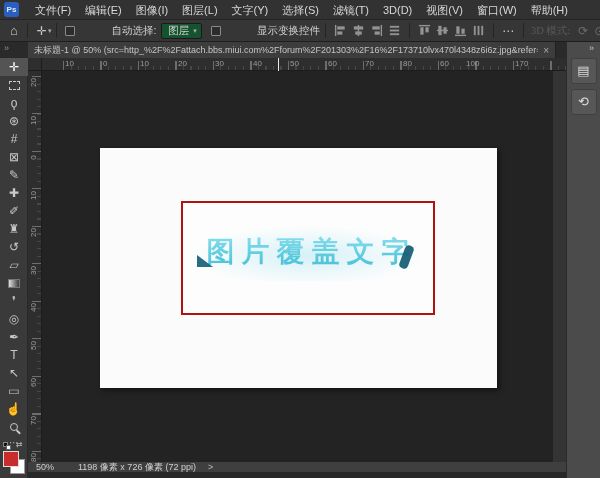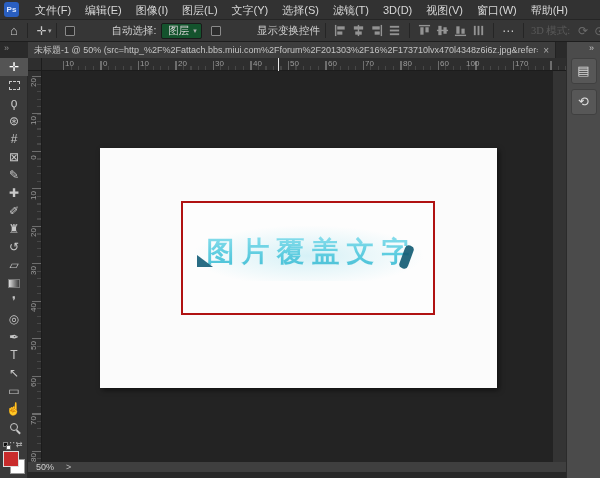--- a/index.html
+++ b/index.html
@@ -372,15 +372,16 @@
   <div class="dock-collapse">»</div>
   <div>
 
   <button class="dock-btn">▤</button>
       <button class="dock-btn">⟲</button>
     </div>
 </aside>
 
 <div class="status-bar">
   <span class="sb-zoom">50%</span>
+  <span class="sb-dims">1198 像素 x 726 像素 (72 ppi)</span>
   <span class="sb-chevron">&gt;</span>
 </div>
 <div class="bottom-strip"></div>
 
 </body></html>

